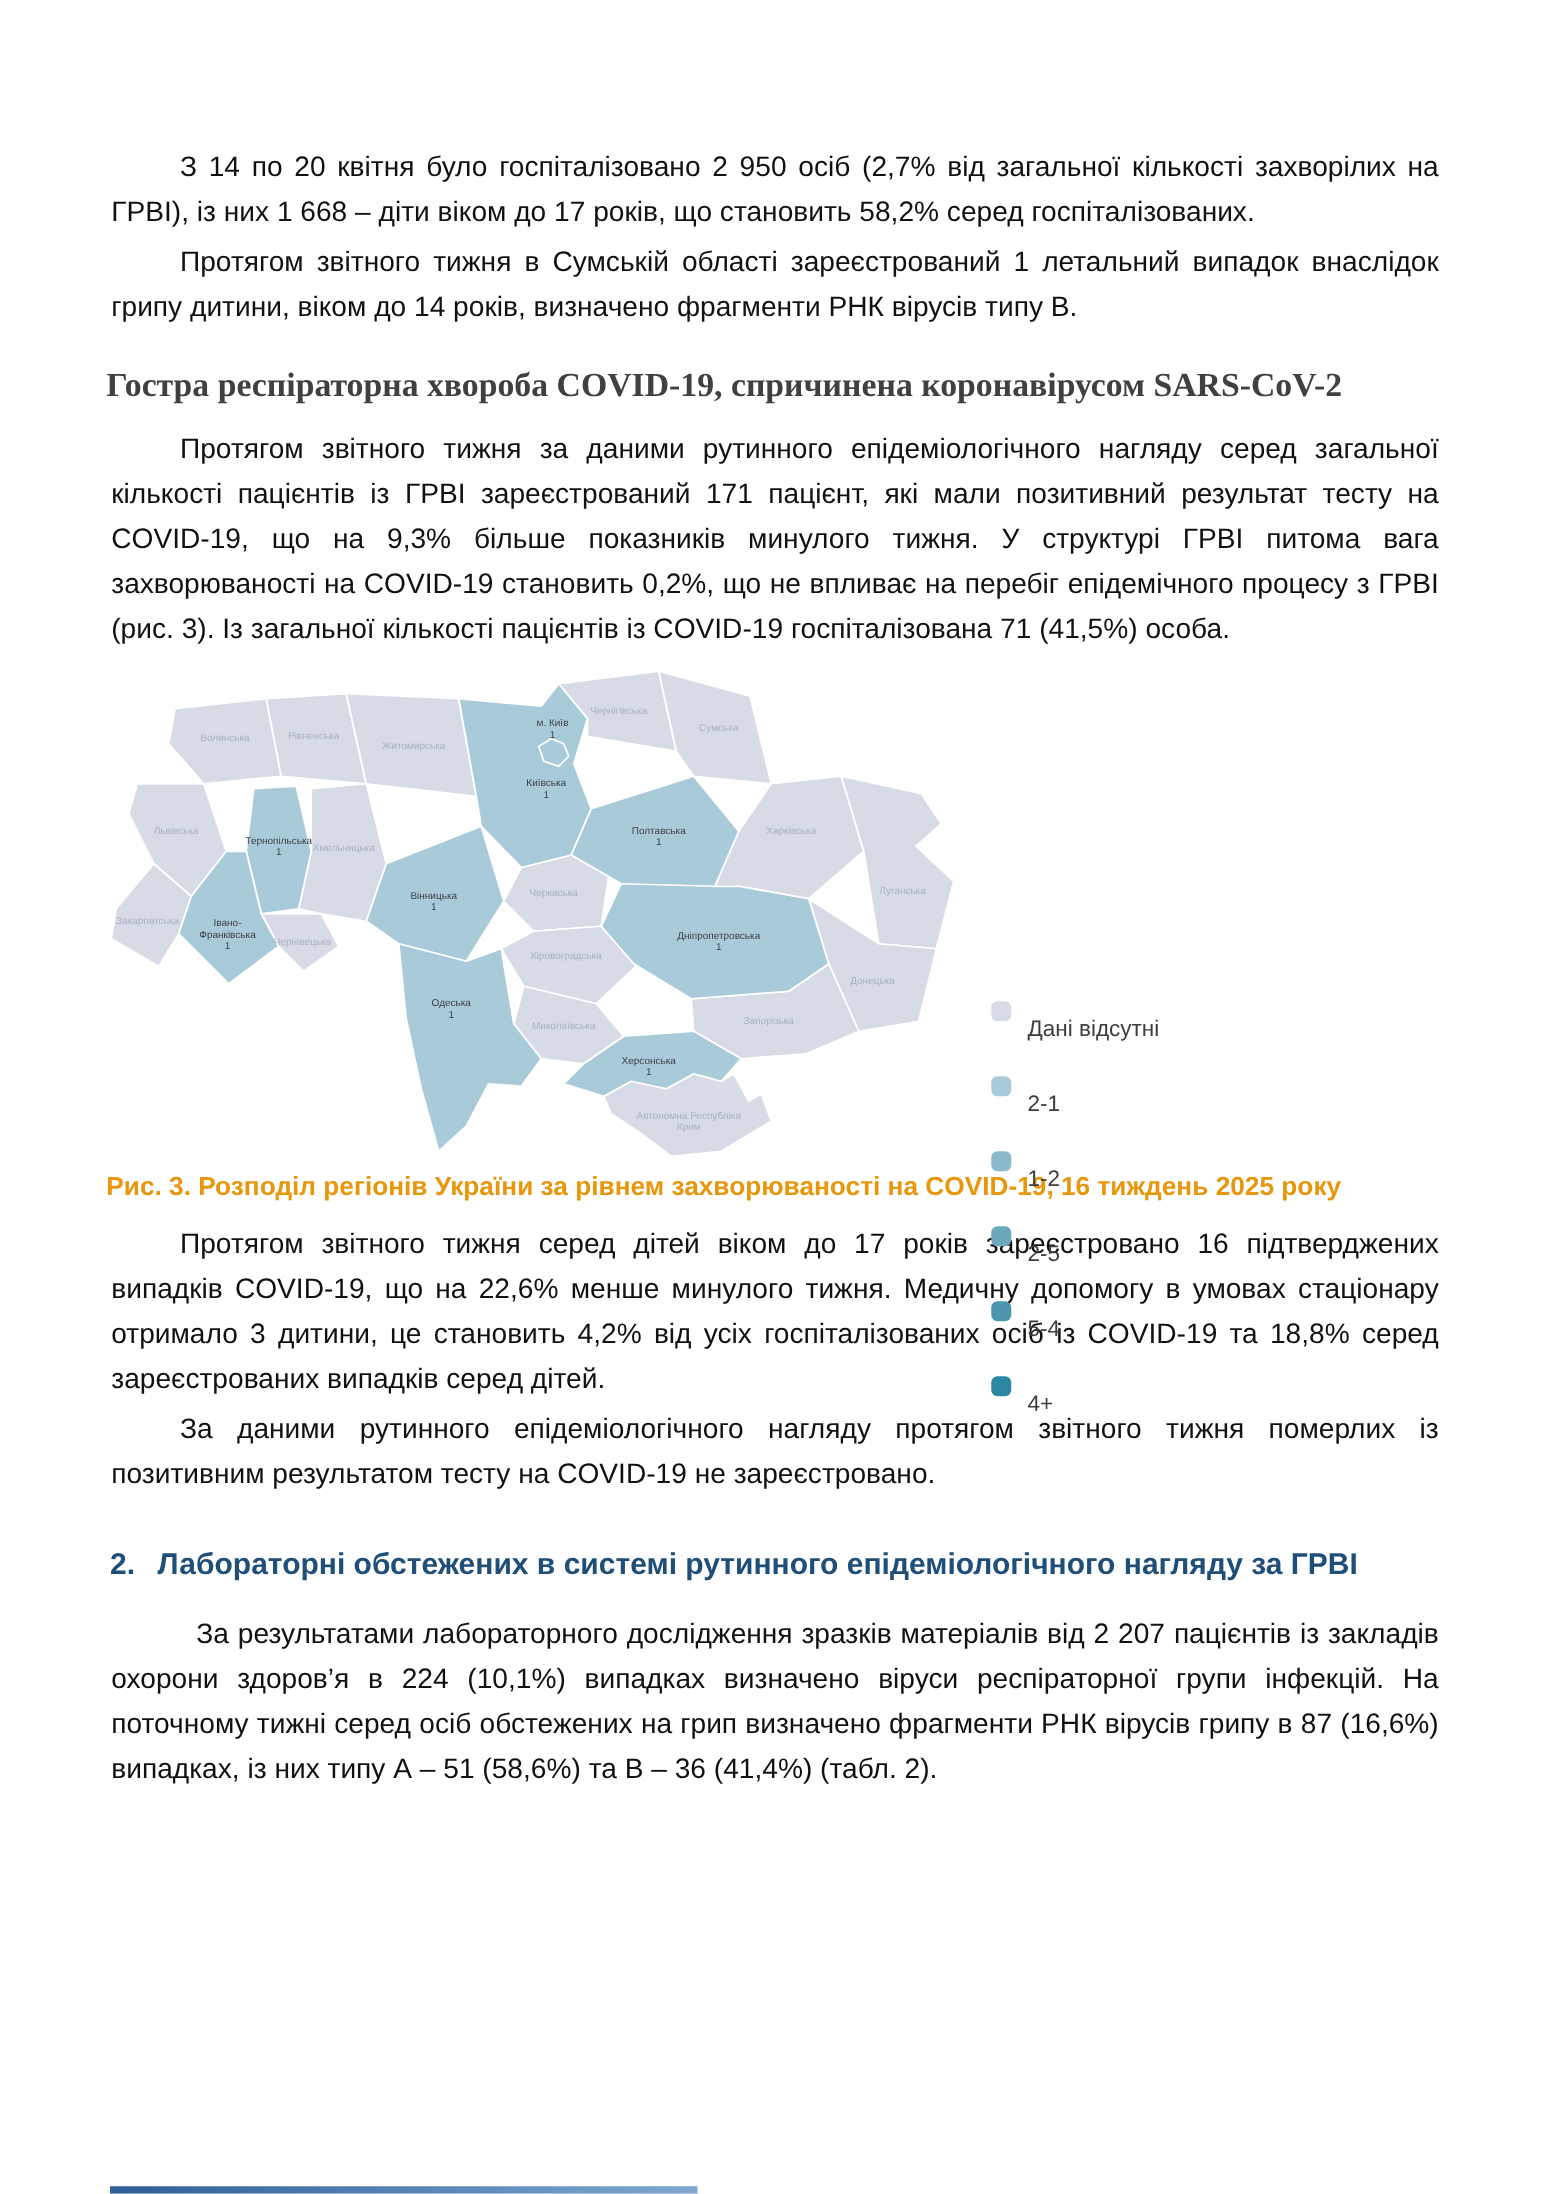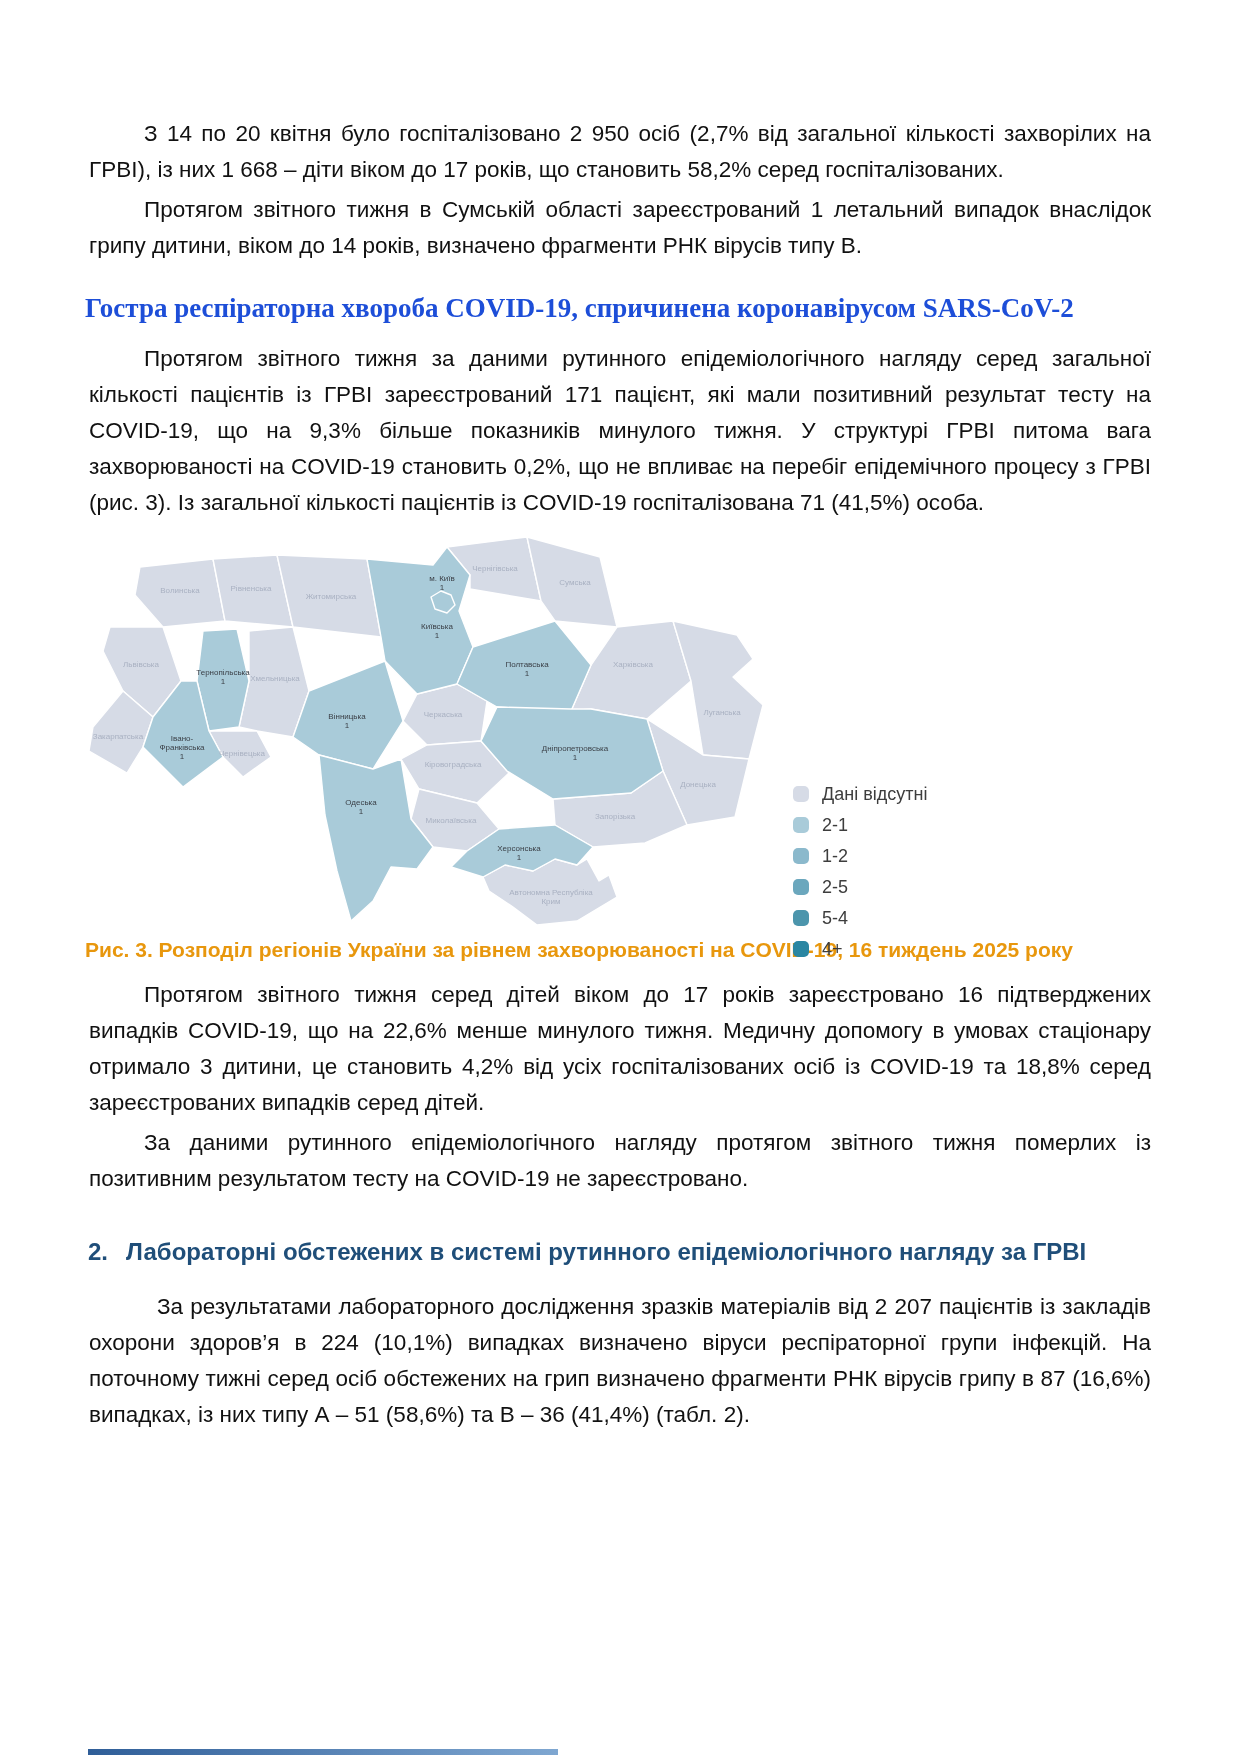--- a/index.html
+++ b/index.html
@@ -32,39 +32,39 @@
     font-weight:bold;font-size:21px;line-height:26px;margin:6px 0 14px 0;
   }
   .map-legend{
     position:absolute;left:708px;top:256px;width:220px;
   }
   .legend-item{display:flex;align-items:center;margin-bottom:13px;}
   .legend-item .swatch{
     width:16px;height:16px;border-radius:5px;flex:0 0 auto;
   }
   .legend-item .legend-label{
-    margin-left:13px;font-size:18px;color:#3d3d3d;line-height:18px;
+    margin-left:13px;font-size:18px;color:#3d3d3d;line-height:18px;margin-top:29px;
   }
   svg.ukraine-map{position:absolute;left:0;top:0;}
   svg.ukraine-map polygon{stroke:#ffffff;stroke-width:1.4;stroke-linejoin:round;}
   svg.ukraine-map text{font-family:"Liberation Sans",sans-serif;font-size:8px;text-anchor:middle;}
   svg.ukraine-map text.rl-gray{fill:#a9b1c2;}
   svg.ukraine-map text.rl-dark{fill:#3a3f46;}
   .footer-bar{
     position:absolute;left:88px;bottom:0;width:470px;height:6px;
     background:linear-gradient(90deg,#2F5E98,#7FA7D1);
   }
 </style>
 </head>
 <body>
 
 <p class="body-text">З 14 по 20 квітня було госпіталізовано 2 950 осіб (2,7% від загальної кількості захворілих на ГРВІ), із них 1 668 – діти віком до 17 років, що становить 58,2% серед госпіталізованих.</p>
 <p class="body-text">Протягом звітного тижня в Сумській області зареєстрований 1 летальний випадок внаслідок грипу дитини, віком до 14 років, визначено фрагменти РНК вірусів типу В.</p>
 
-<h1 class="covid-heading accent-heading" style="color: #1d4ed8;">Гостра респіраторна хвороба COVID-19, спричинена коронавірусом SARS-CoV-2</h1>
+<h1 class="covid-heading accent-heading" style="color: #404040;">Гостра респіраторна хвороба COVID-19, спричинена коронавірусом SARS-CoV-2</h1>
 
 <p class="body-text">Протягом звітного тижня за даними рутинного епідеміологічного нагляду серед загальної кількості пацієнтів із ГРВІ зареєстрований 171 пацієнт, які мали позитивний результат тесту на COVID-19, що на 9,3% більше показників минулого тижня. У структурі ГРВІ питома вага захворюваності на COVID-19 становить 0,2%, що не впливає на перебіг епідемічного процесу з ГРВІ (рис. 3). Із загальної кількості пацієнтів із COVID-19 госпіталізована 71 (41,5%) особа.</p>
 
 <div class="figure-wrap">
   <svg class="ukraine-map" width="700" height="402" viewBox="0 0 700 402">
     <g id="region-shapes">
       <polygon points="55,38 128,30 140,92 78,98 50,66" fill="#d6dbe6"></polygon>
       <polygon points="128,30 192,26 208,98 140,92" fill="#d6dbe6"></polygon>
       <polygon points="192,26 282,30 296,108 208,98" fill="#d6dbe6"></polygon>
       <polygon points="362,18 442,8 456,72 385,60 385,46" fill="#d6dbe6"></polygon>

